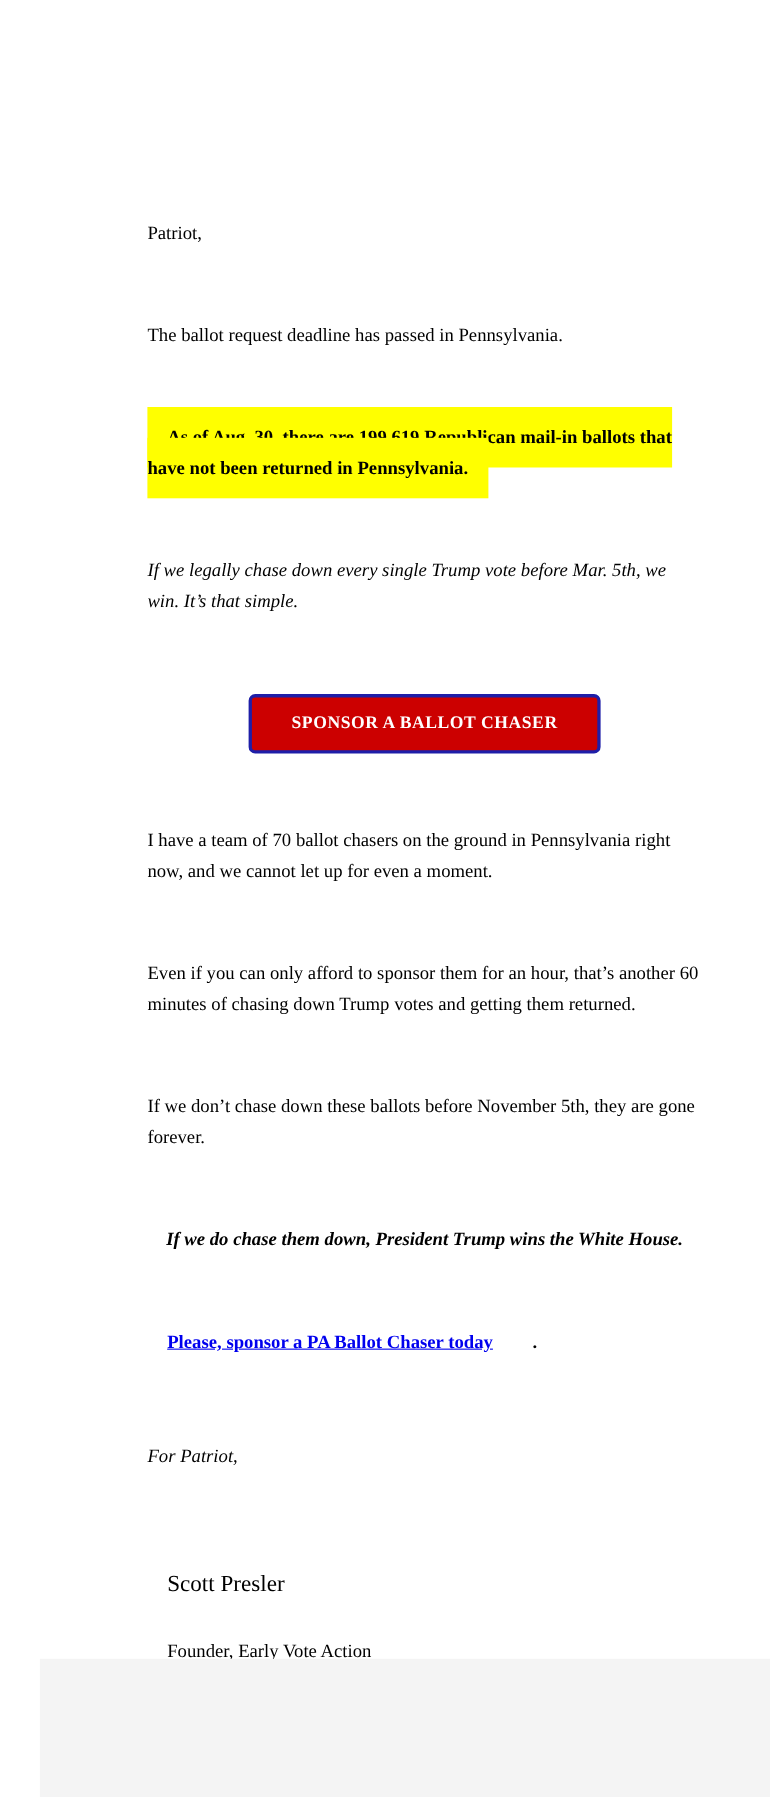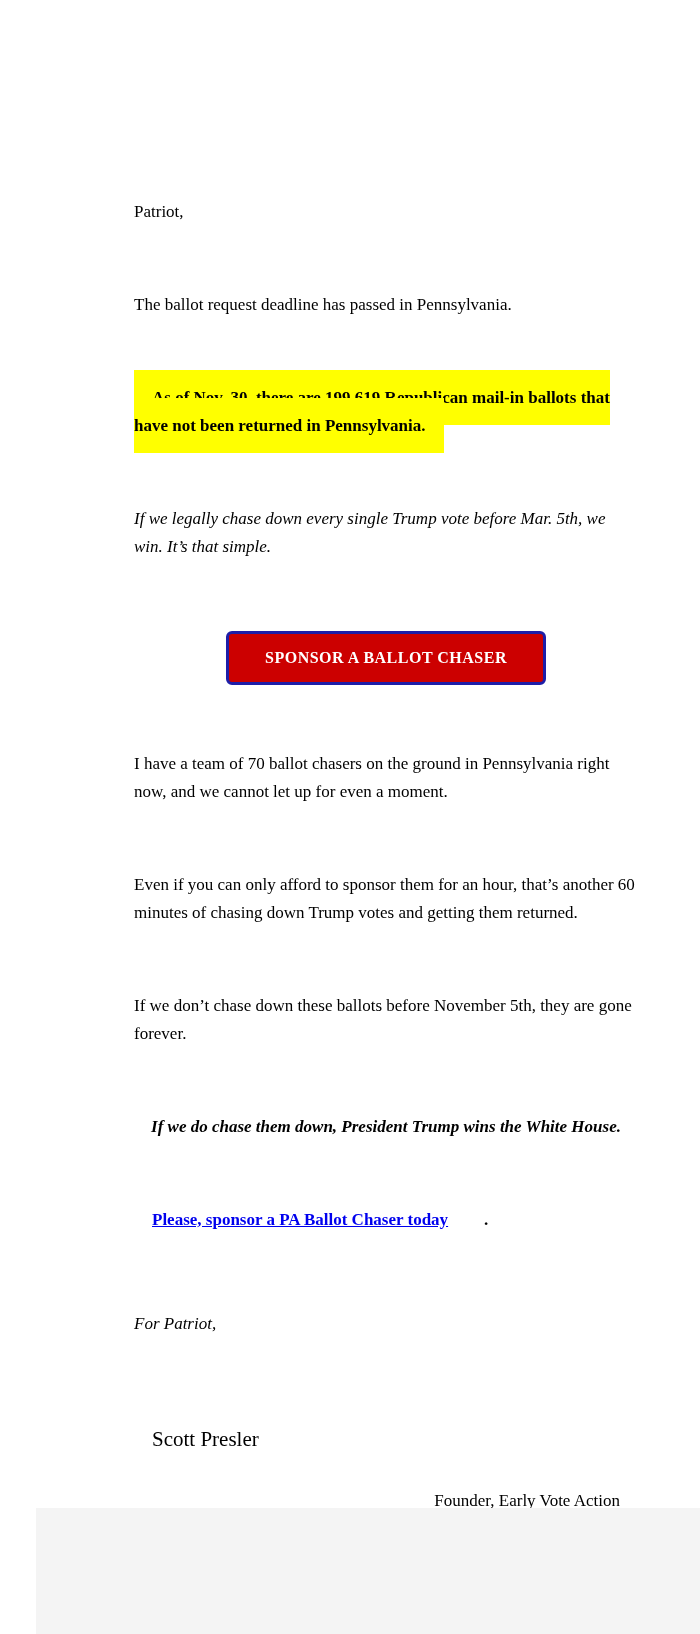--- a/index.html
+++ b/index.html
@@ -76,21 +76,20 @@
   .signature { margin-top: 34px; }
   .sig-name {
     font-size: 21px;
     line-height: 26px;
     color: var(--text);
   }
   .sig-title {
     font-size: 17px;
     line-height: 26px;
     color: var(--text);
-    text-align: right;
   }
   .divider {
     width: 480px;
     margin: 248px auto 0 auto;
     border-top: 1px solid var(--divider);
     height: 0;
   }
   .disclaimer-row {
     text-align: center;
     margin-top: 41px;
@@ -118,21 +117,21 @@
 </head>
 <body>
 
 <div class="page">
   <div class="email-wrap">
 
     <p class="para">Patriot,</p>
 
     <p class="para">The ballot request deadline has passed in Pennsylvania.</p>
 
-    <p class="para"><span class="highlight">As of Nov. 30, there are 199,619 Republican mail-in ballots that have not been returned in Pennsylvania.</span></p>
+    <p class="para"><span class="highlight">As of Aug. 30, there are 199,619 Republican mail-in ballots that have not been returned in Pennsylvania.</span></p>
 
     <p class="para italic">If we legally chase down every single Trump vote before Mar. 5th, we win. It’s that simple.</p>
 
     <div class="button-row">
       <a class="cta-button">SPONSOR A BALLOT CHASER</a>
     </div>
 
     <p class="para">I have a team of 70 ballot chasers on the ground in Pennsylvania right now, and we cannot let up for even a moment.</p>
 
 

